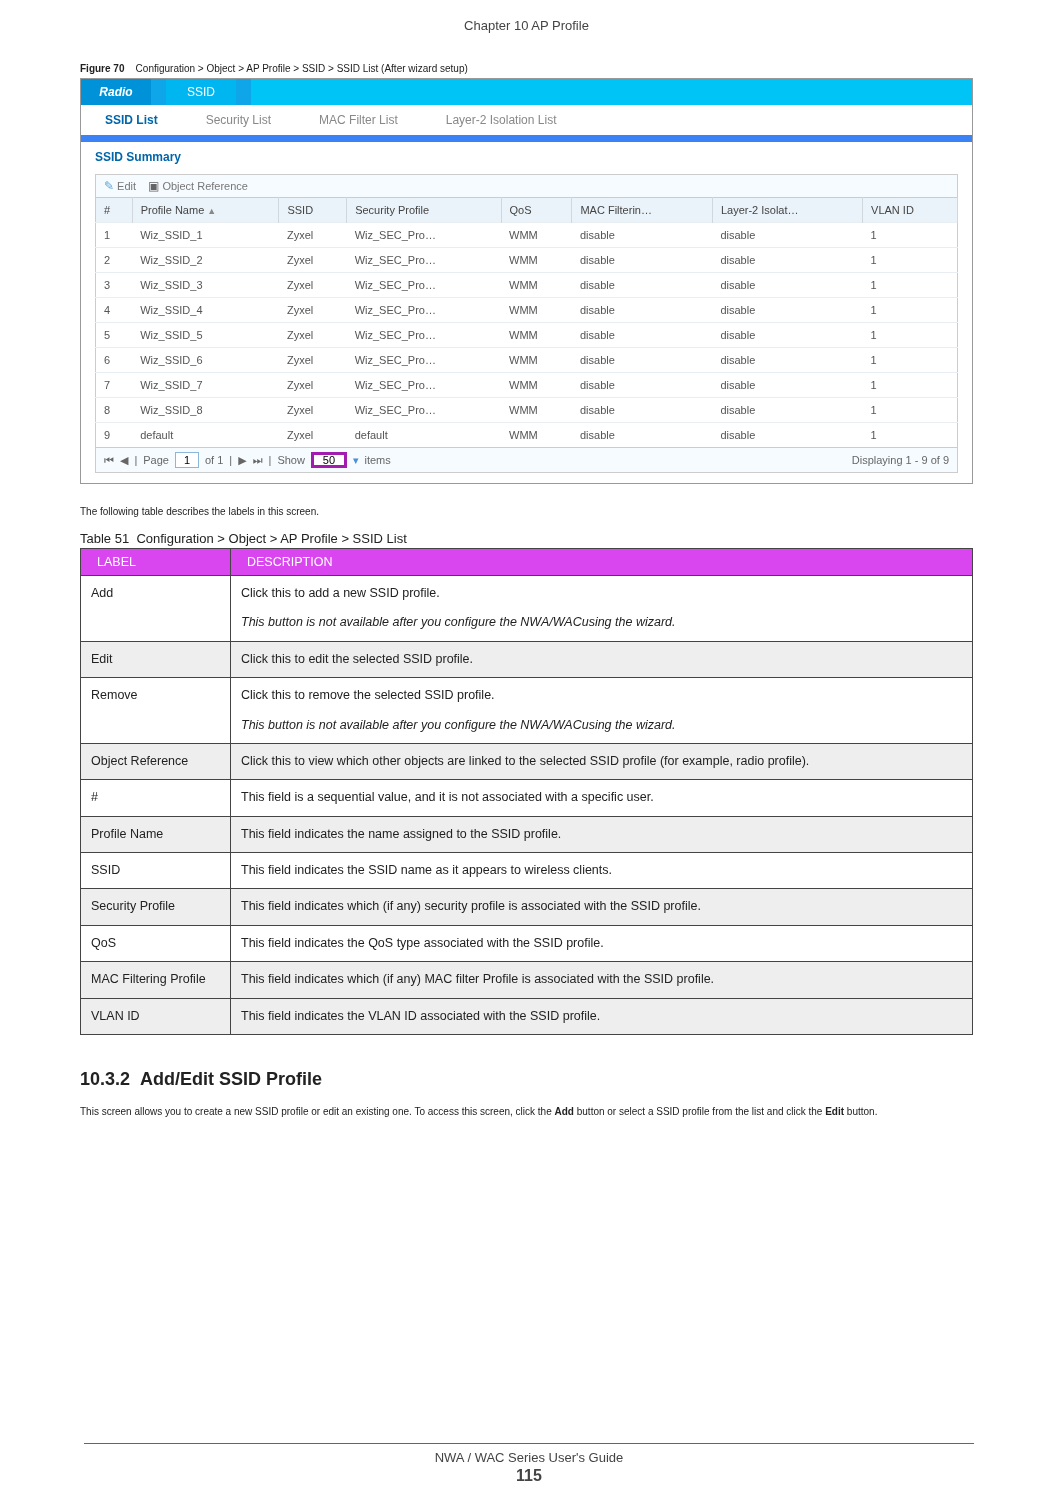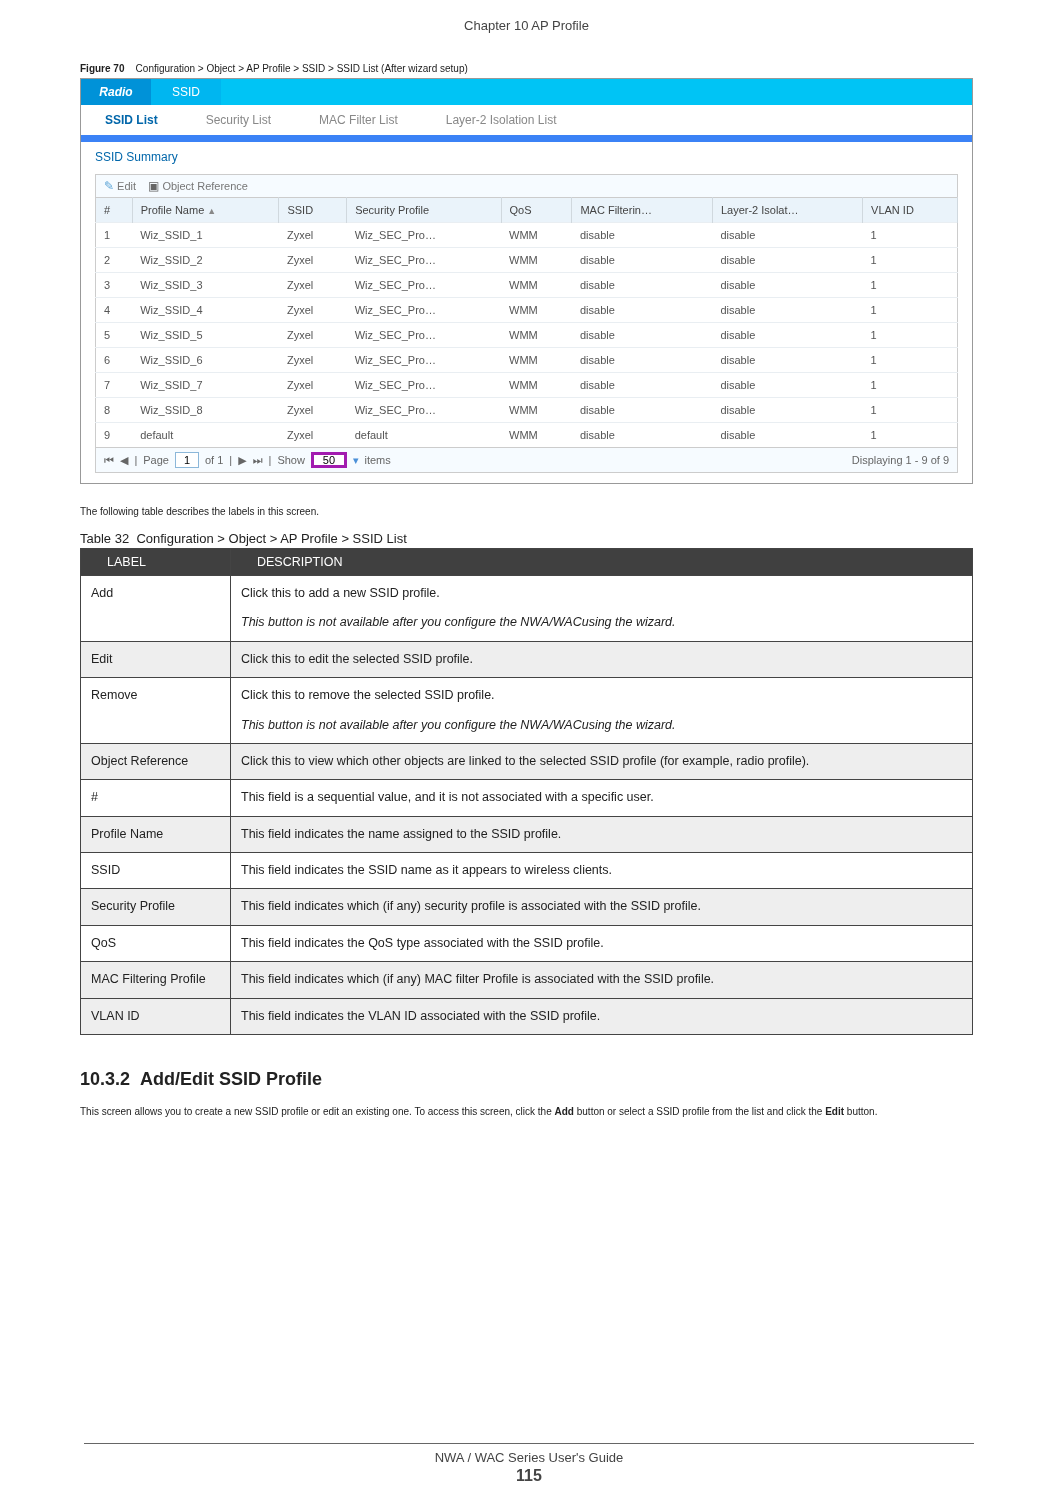--- a/index.html
+++ b/index.html
@@ -24,21 +24,21 @@
     margin-bottom: 4px;
   }
   .figure-caption .fig-label { font-weight: bold; }
   .screenshot-box {
     border: 1px solid #999;
     width: 100%;
     font-size: 12px;
     color: #444;
     margin-bottom: 20px;
   }
-  .tabs-top { display: flex; background: #d946ef; }
+  .tabs-top { display: flex; background: #0ea5e9; gap: 15px; }
   .tab-top {
     padding: 6px 18px;
     color: #fff;
     font-size: 12px;
     min-width: 70px;
     text-align: center;
   }
   .tab-top.radio { background: #0092d8; font-weight: bold; font-style: italic; }
   .tab-top.ssid { background: #00b6f0; font-weight: normal; }
   .tab-bar-rest { flex: 1; background: #00c4f5; }
@@ -48,21 +48,21 @@
     border-bottom: 7px solid #3b82f6;
   }
   .sub-tab {
     padding: 8px 24px;
     font-size: 12px;
     color: #888;
   }
   .sub-tab.active { color: #0066aa; font-weight: bold; }
   .section-title {
     padding: 8px 14px 4px 14px;
-    font-weight: normal;
+    font-weight: bold;
     color: #0066aa;
     font-size: 12px;
   }
   .grid-wrap { padding: 6px 14px 10px 14px; }
   .toolbar {
     border: 1px solid #ccc;
     border-bottom: none;
     padding: 4px 8px;
     display: flex;
     gap: 12px;
@@ -122,24 +122,24 @@
     font-size: 13px;
     margin-bottom: 2px;
   }
   table.desc {
     width: 100%;
     border-collapse: collapse;
     border: 1px solid #444;
     font-size: 12.5px;
   }
   table.desc th {
-    background: #404040;
+    background: #d946ef;
     color: #fff;
     text-align: left;
-    padding: 6px 26px;
+    padding: 6px 16px;
     border: 1px solid #444;
     font-weight: normal;
   }
   table.desc th:first-child { width: 150px; }
   table.desc td {
     border: 1px solid #444;
     padding: 8px 10px;
     vertical-align: top;
     line-height: 1.55;
   }
@@ -322,21 +322,21 @@
       <span>items</span>
       <span class="spacer"></span>
       <span>Displaying 1 - 9 of 9</span>
     </div>
   </div>
 </div>
 
 <p class="body-text">The following table describes the labels in this screen.</p>
 
 <div class="table-caption">
-  <span>Table 32</span>&nbsp;&nbsp;<span>Configuration &gt; Object &gt; AP Profile &gt; SSID List</span>
+  <span>Table 51</span>&nbsp;&nbsp;<span>Configuration &gt; Object &gt; AP Profile &gt; SSID List</span>
 </div>
 <table class="desc">
   <thead>
     <tr>
       <th>LABEL</th>
       <th>DESCRIPTION</th>
     </tr>
   </thead>
   <tbody id="desc-body">
       <tr>

